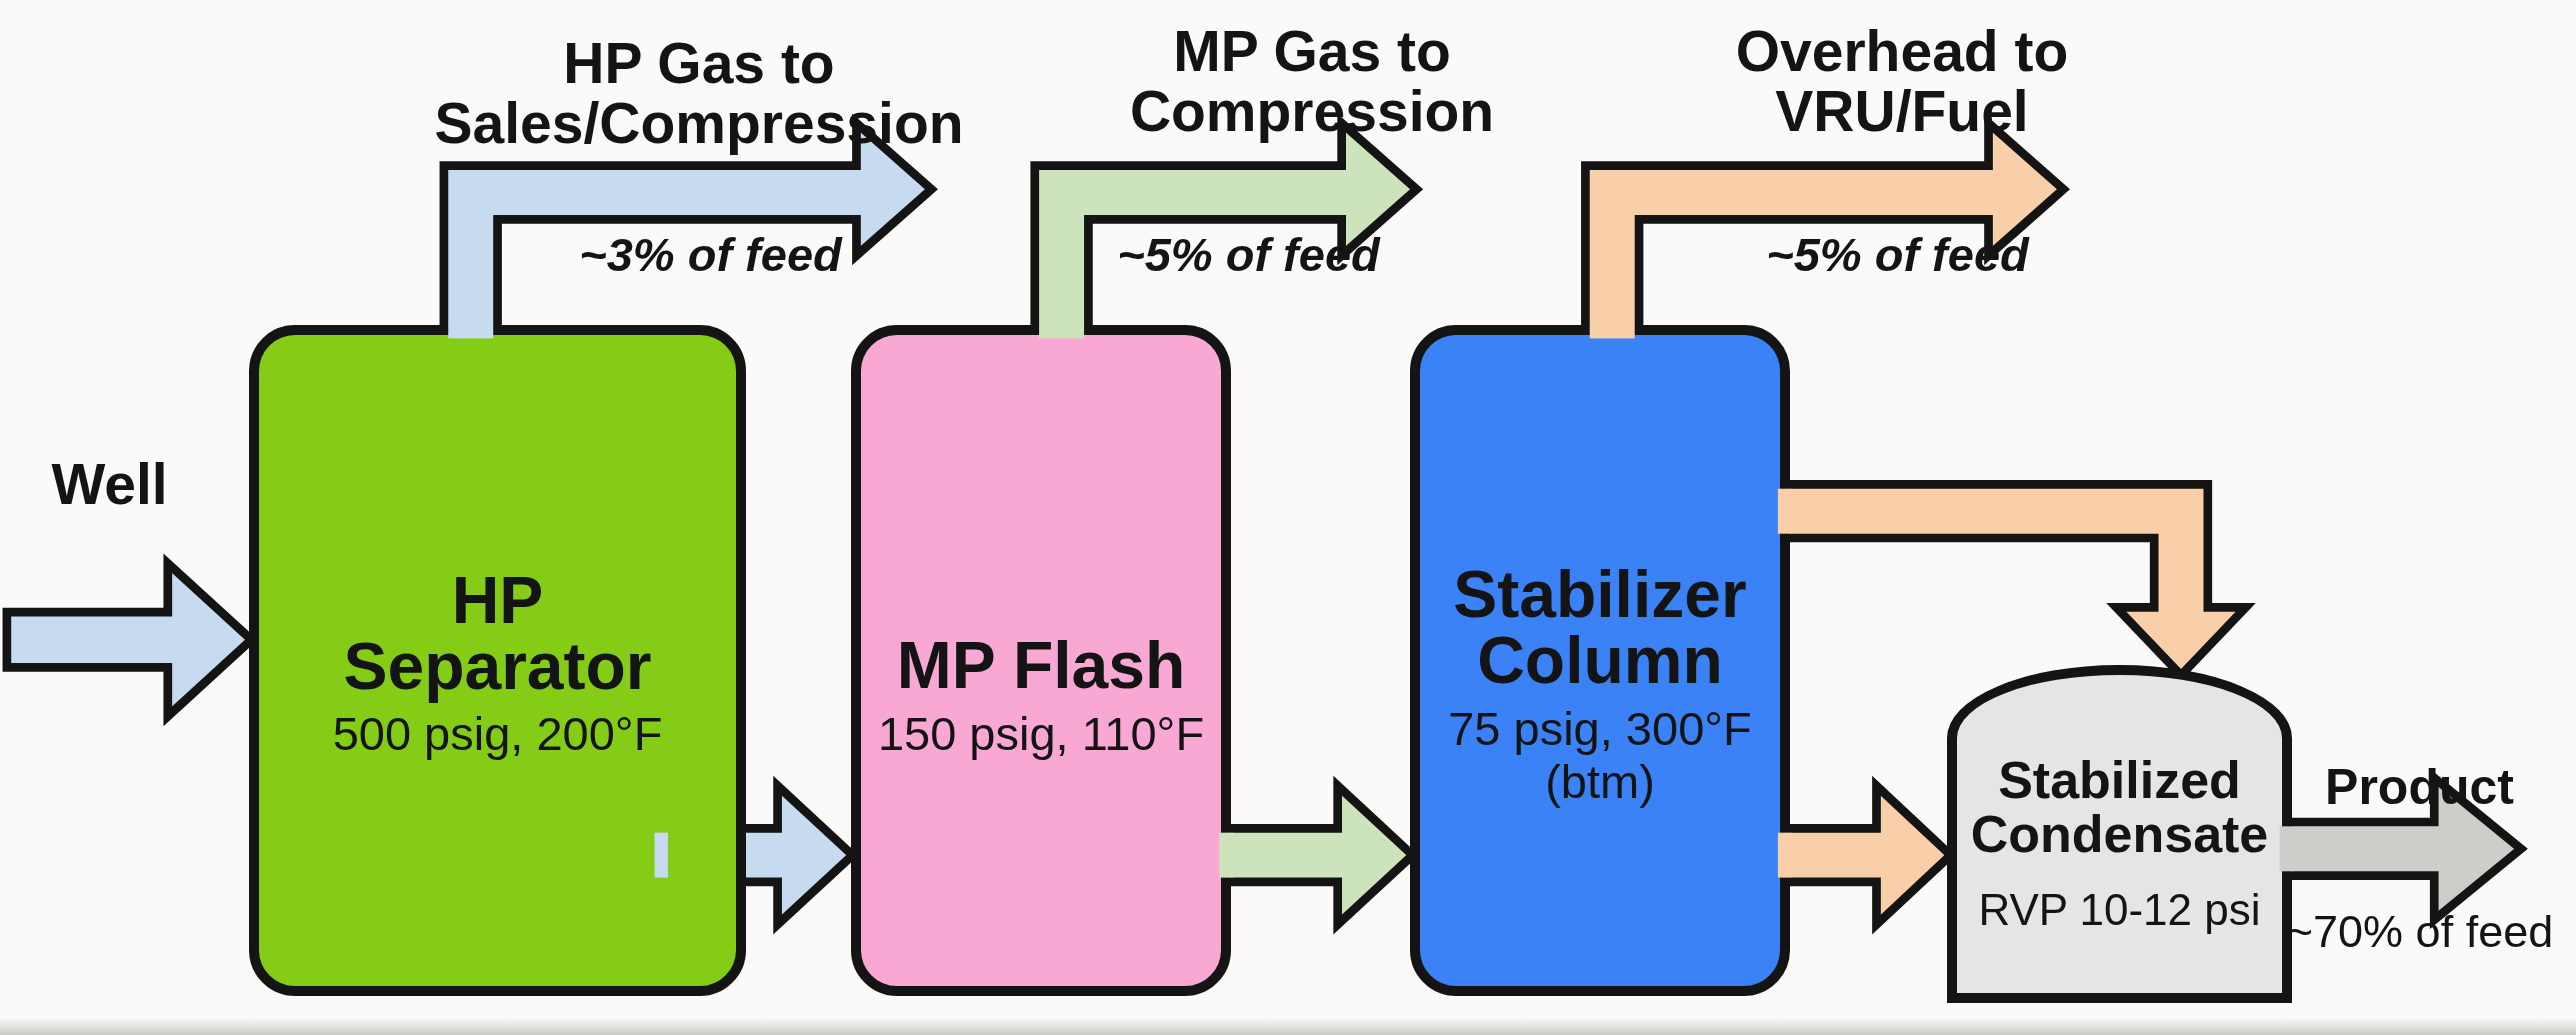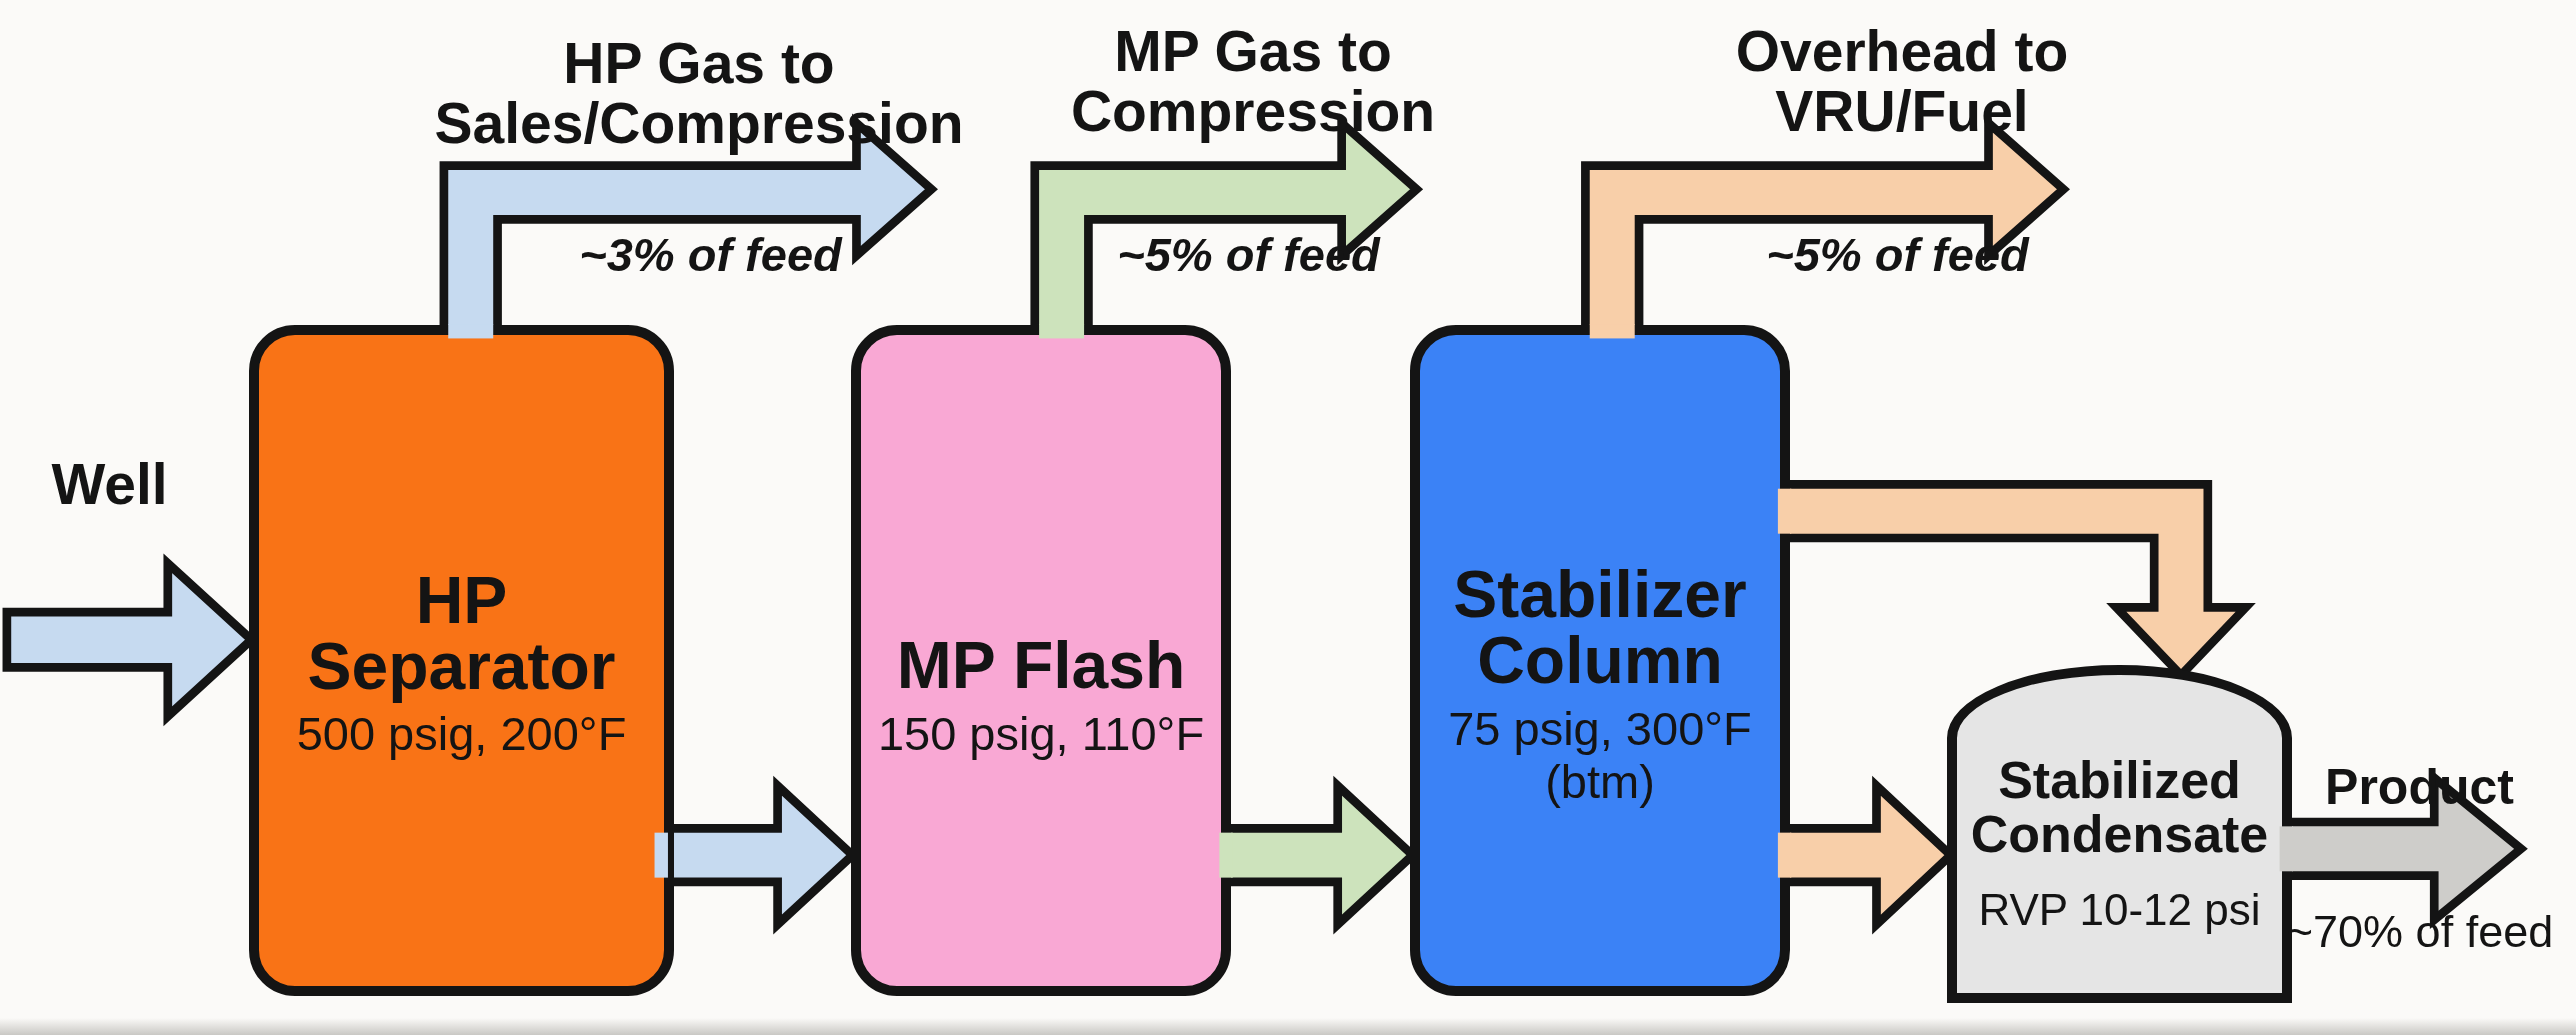--- a/index.html
+++ b/index.html
@@ -34,21 +34,21 @@
     <polygon points="562,424 562,210 1085,210 1085,156 1180,240 1085,324 1085,278 630,278 630,424" fill="#c6daf0"></polygon>
     <polygon points="1311,424 1311,210 1700,210 1700,156 1795,240 1700,324 1700,278 1379,278 1379,424" fill="#cde3bc"></polygon>
     <polygon points="2009,424 2009,210 2520,210 2520,156 2615,240 2520,324 2520,278 2077,278 2077,424" fill="#f8cfa9"></polygon>
     <polygon points="820,1050 985,1050 985,996 1080,1084 985,1172 985,1118 820,1118" fill="#c6daf0"></polygon>
     <polygon points="1552,1050 1695,1050 1695,996 1790,1084 1695,1172 1695,1118 1552,1118" fill="#cde3bc"></polygon>
     <polygon points="2260,1050 2378,1050 2378,996 2472,1084 2378,1172 2378,1118 2260,1118" fill="#f8cfa9"></polygon>
     <polygon points="2260,614 2798,614 2798,770 2846,770 2764,856 2682,770 2730,770 2730,682 2260,682" fill="#f8cfa9"></polygon>
     <polygon points="2890,1042 3085,1042 3085,986 3195,1076 3085,1166 3085,1110 2890,1110" fill="#cecdca"></polygon>
   </svg>
 
-  <div class="unit" style="left: 249px; top: 325px; width: 425px; height: 671px; background: #f97316;">
+  <div class="unit" style="left: 249px; top: 325px; width: 497px; height: 671px; background: #84cc16;">
     <div class="txt" style="top:3.2px;">
       <div class="hd">HP</div>
       <div class="hd">Separator</div>
       <div class="sub">500 psig, 200°F</div>
     </div>
   </div>
 
   <div class="unit" style="left: 851px; top: 325px; width: 380px; height: 671px; background: #f9a8d4;">
     <div class="txt" style="top:36px;">
       <div class="hd">MP Flash</div>
@@ -87,21 +87,21 @@
   <div class="side-label" style="left:7px;top:453px;width:205px;">
     <div>Well</div>
   </div>
 
   <div class="toplabel" style="left:423px;top:20.5px;width:552px;margin-top:12px;">
     <div>HP Gas to</div>
     <div>Sales/Compression</div>
   </div>
   <div class="note" style="left:458px;top:227px;width:505px;">~3% of feed</div>
 
-  <div class="toplabel" style="left:977px;top:20.5px;width:552px;">
+  <div class="toplabel" style="left:1036px;top:20.5px;width:552px;">
     <div>MP Gas to</div>
     <div>Compression</div>
   </div>
   <div class="note" style="left:996px;top:227px;width:505px;">~5% of feed</div>
 
   <div class="toplabel" style="left:1626px;top:20.5px;width:552px;">
     <div>Overhead to</div>
     <div>VRU/Fuel</div>
   </div>
   <div class="note" style="left:1645px;top:227px;width:505px;">~5% of feed</div>

